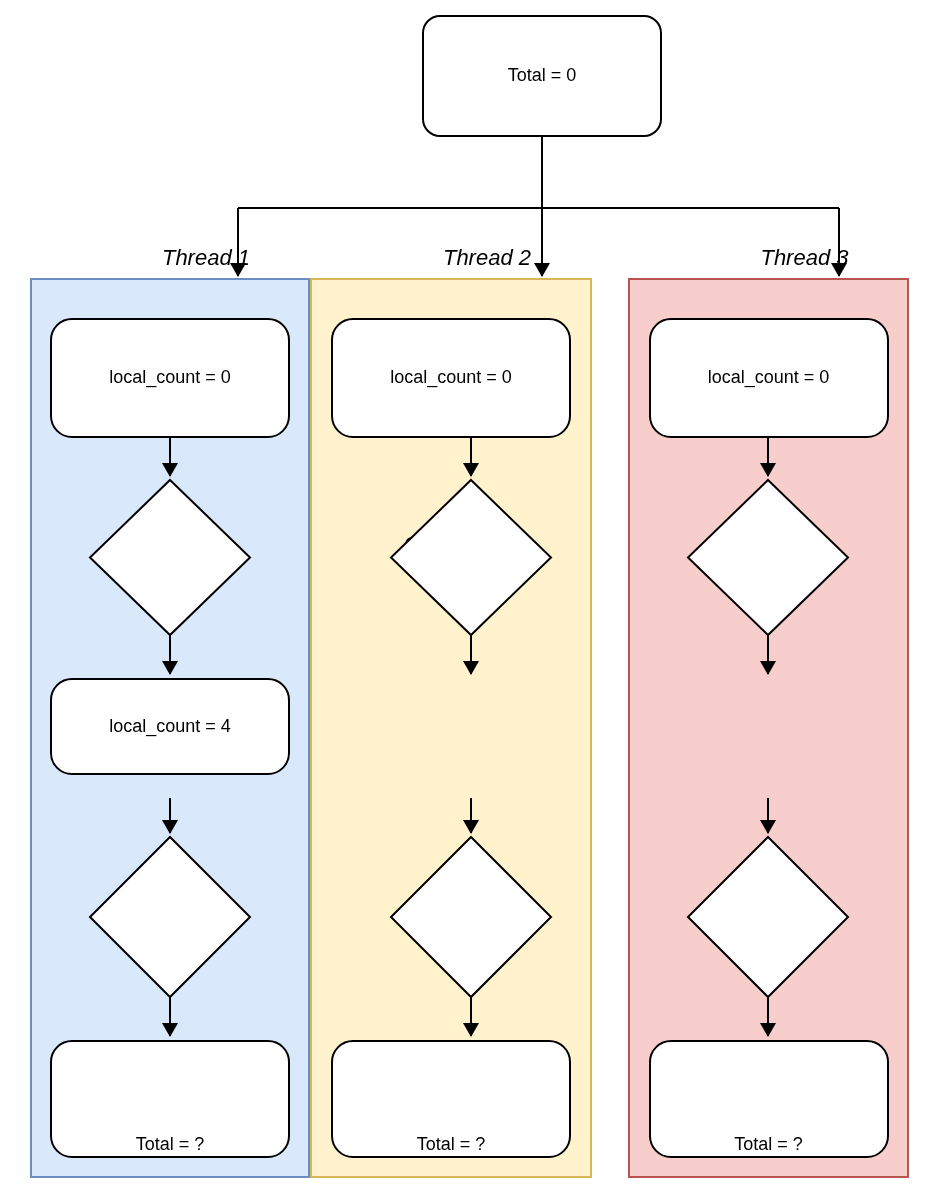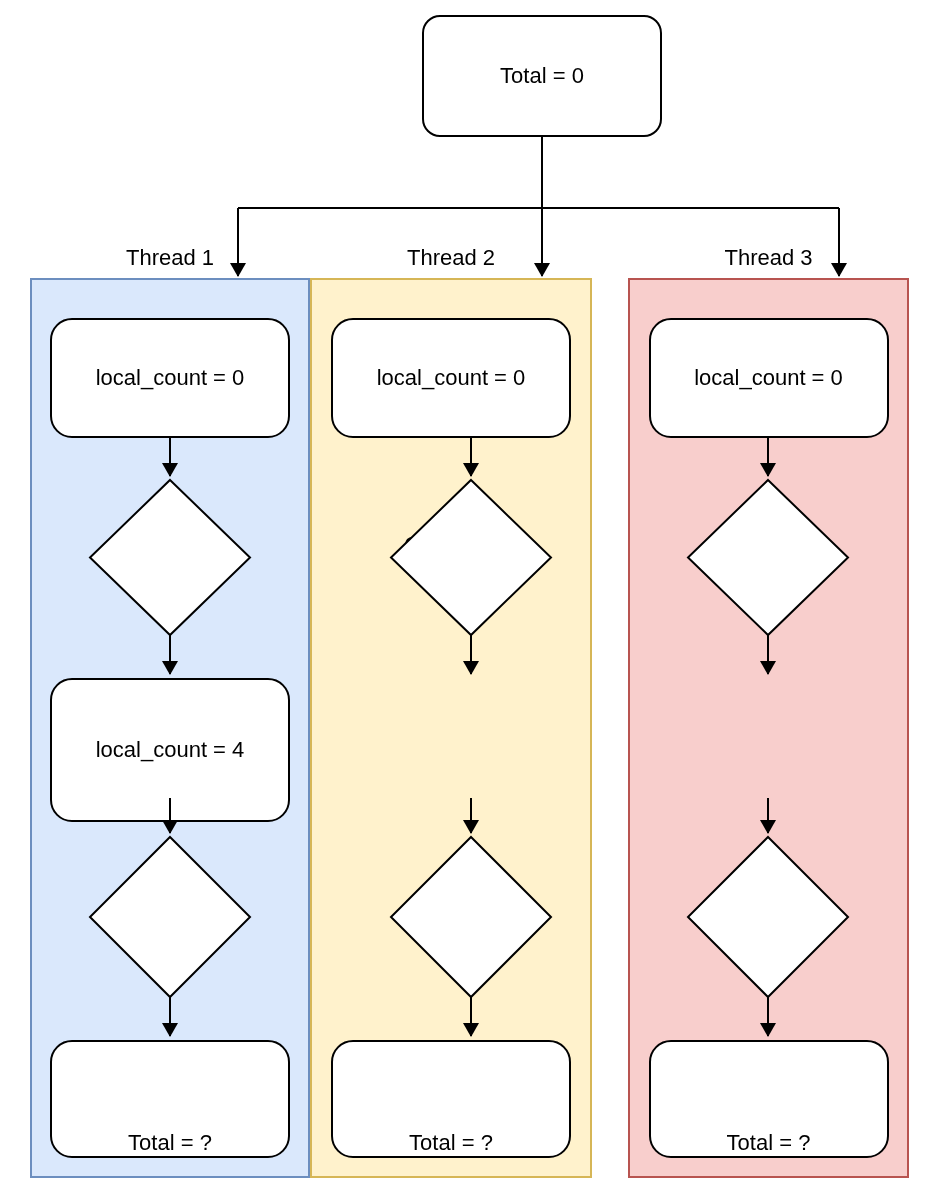--- a/index.html
+++ b/index.html
@@ -26,21 +26,21 @@
   .node {
     position: absolute;
     box-sizing: border-box;
     background: #ffffff;
     border: 2px solid #000000;
     border-radius: 18px;
     display: flex;
     align-items: center;
     justify-content: center;
     text-align: center;
-    font-size: 22px;
+    font-size: 18px;
     line-height: 1.2;
     z-index: 3;
   }
   #root-node {
     left: 422px;
     top: 15px;
     width: 240px;
     height: 122px;
     z-index: 3;
   }
@@ -62,33 +62,34 @@
   #thread-1 { left: 310px; width: 282px; }
   #thread-2 { left: 628px; width: 281px; }
   .thread-label {
     position: absolute;
     top: -34px;
     left: 50%;
     transform: translateX(-50%);
     width: 160px;
     height: 28px;
     line-height: 28px;
-    text-align: center;
+    text-align: right;
     font-size: 22px;
     z-index: 3;
     white-space: nowrap;
+    font-style: italic;
   }
   .box {
     left: 50%;
     transform: translateX(-50%);
     width: 240px;
     border-radius: 22px;
   }
   .box-init   { top: 40px;  height: 120px; }
-  .box-count  { top: 400px; height: 144px; }
+  .box-count  { top: 400px; height: 97px; }
   .box-result { top: 762px; height: 118px; align-items: flex-end; }
   .diamond-label {
     position: absolute;
     left: 50%;
     transform: translateX(-50%);
     width: 110px;
     display: flex;
     align-items: center;
     justify-content: center;
     text-align: center;

